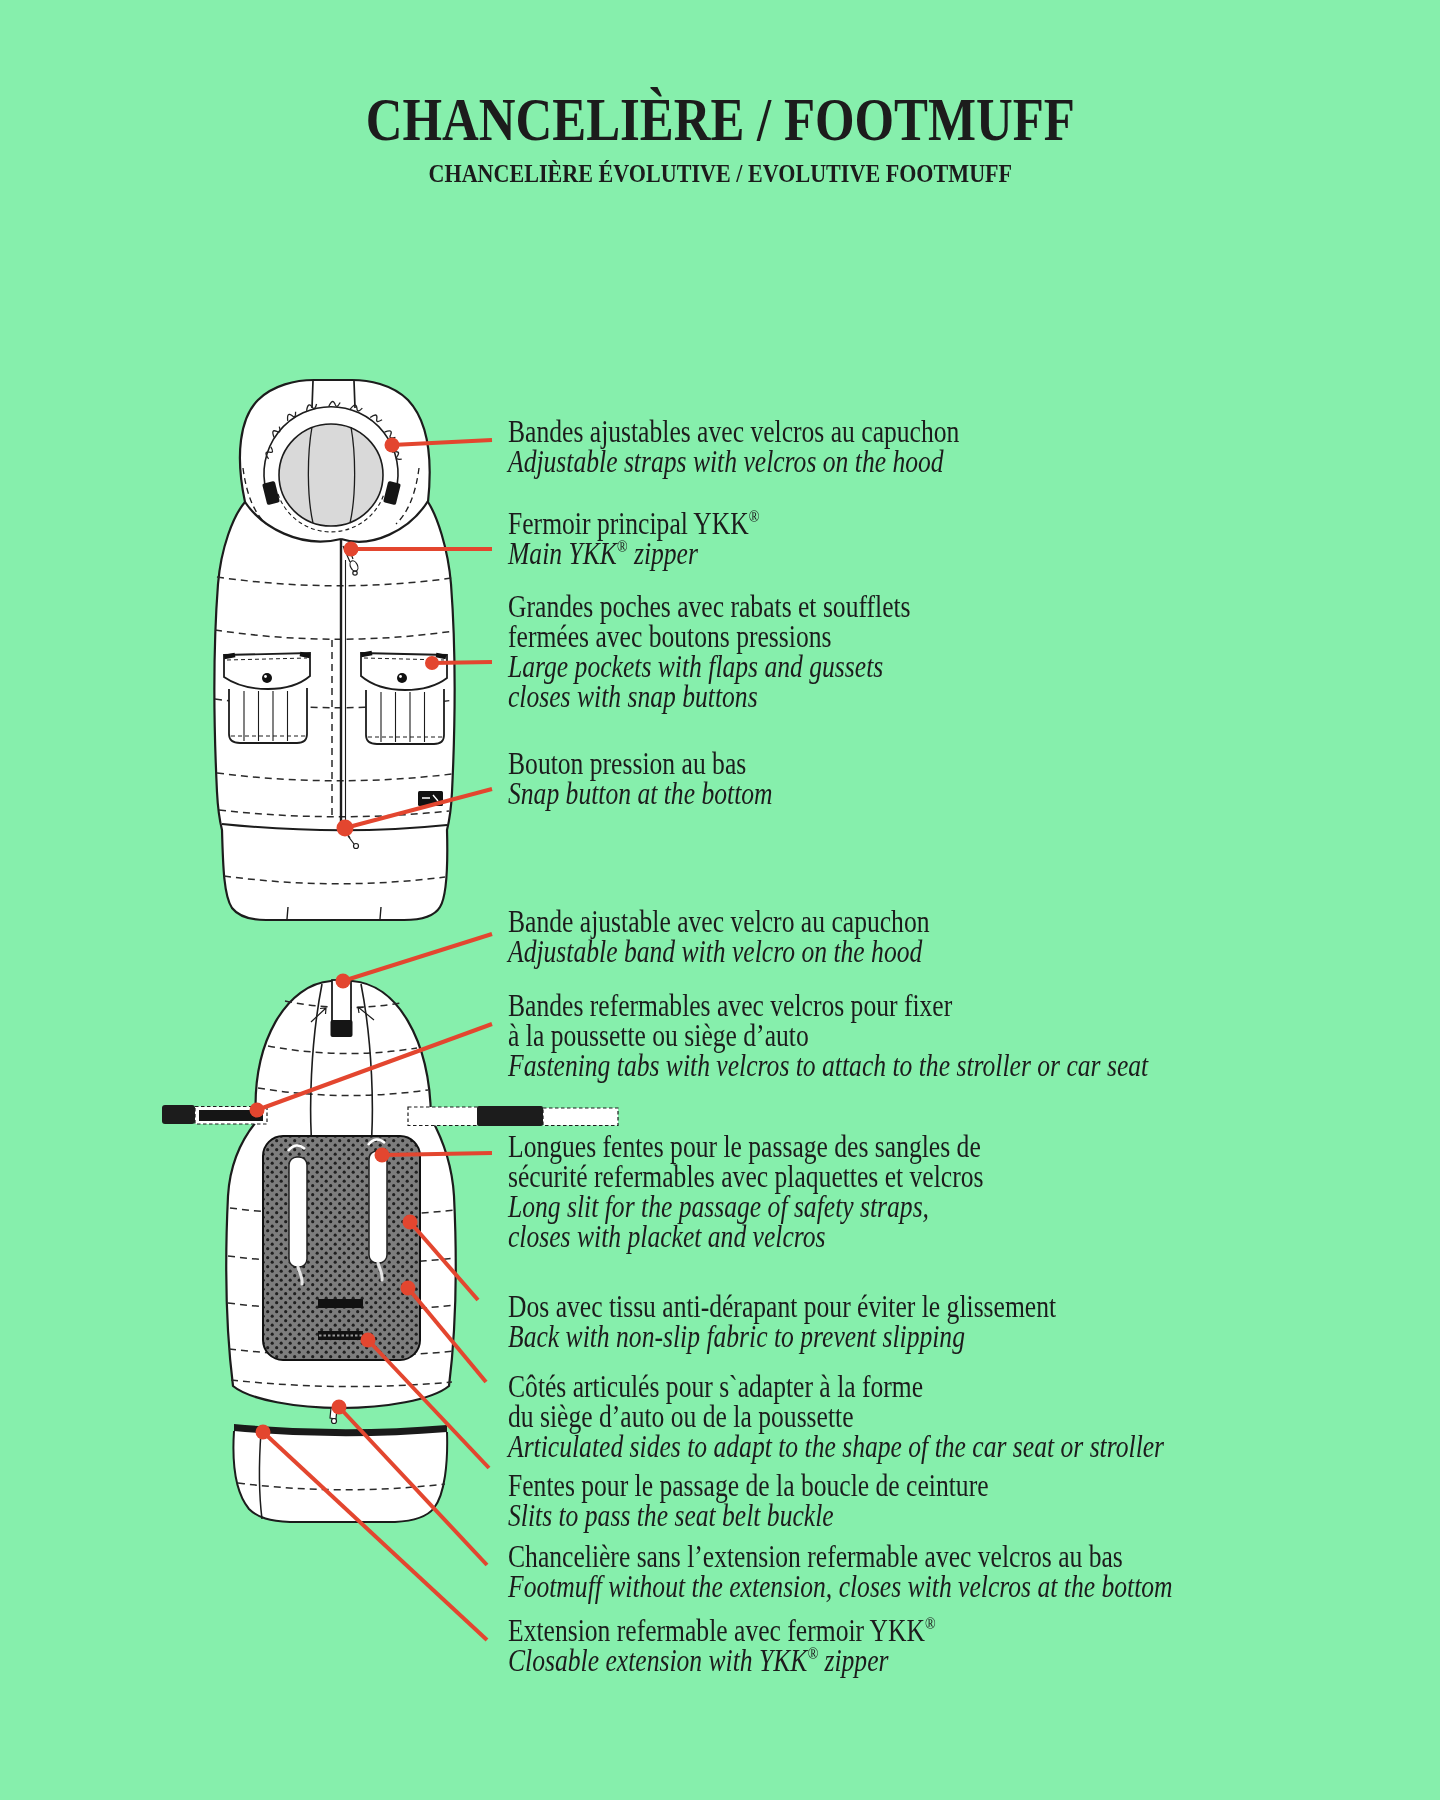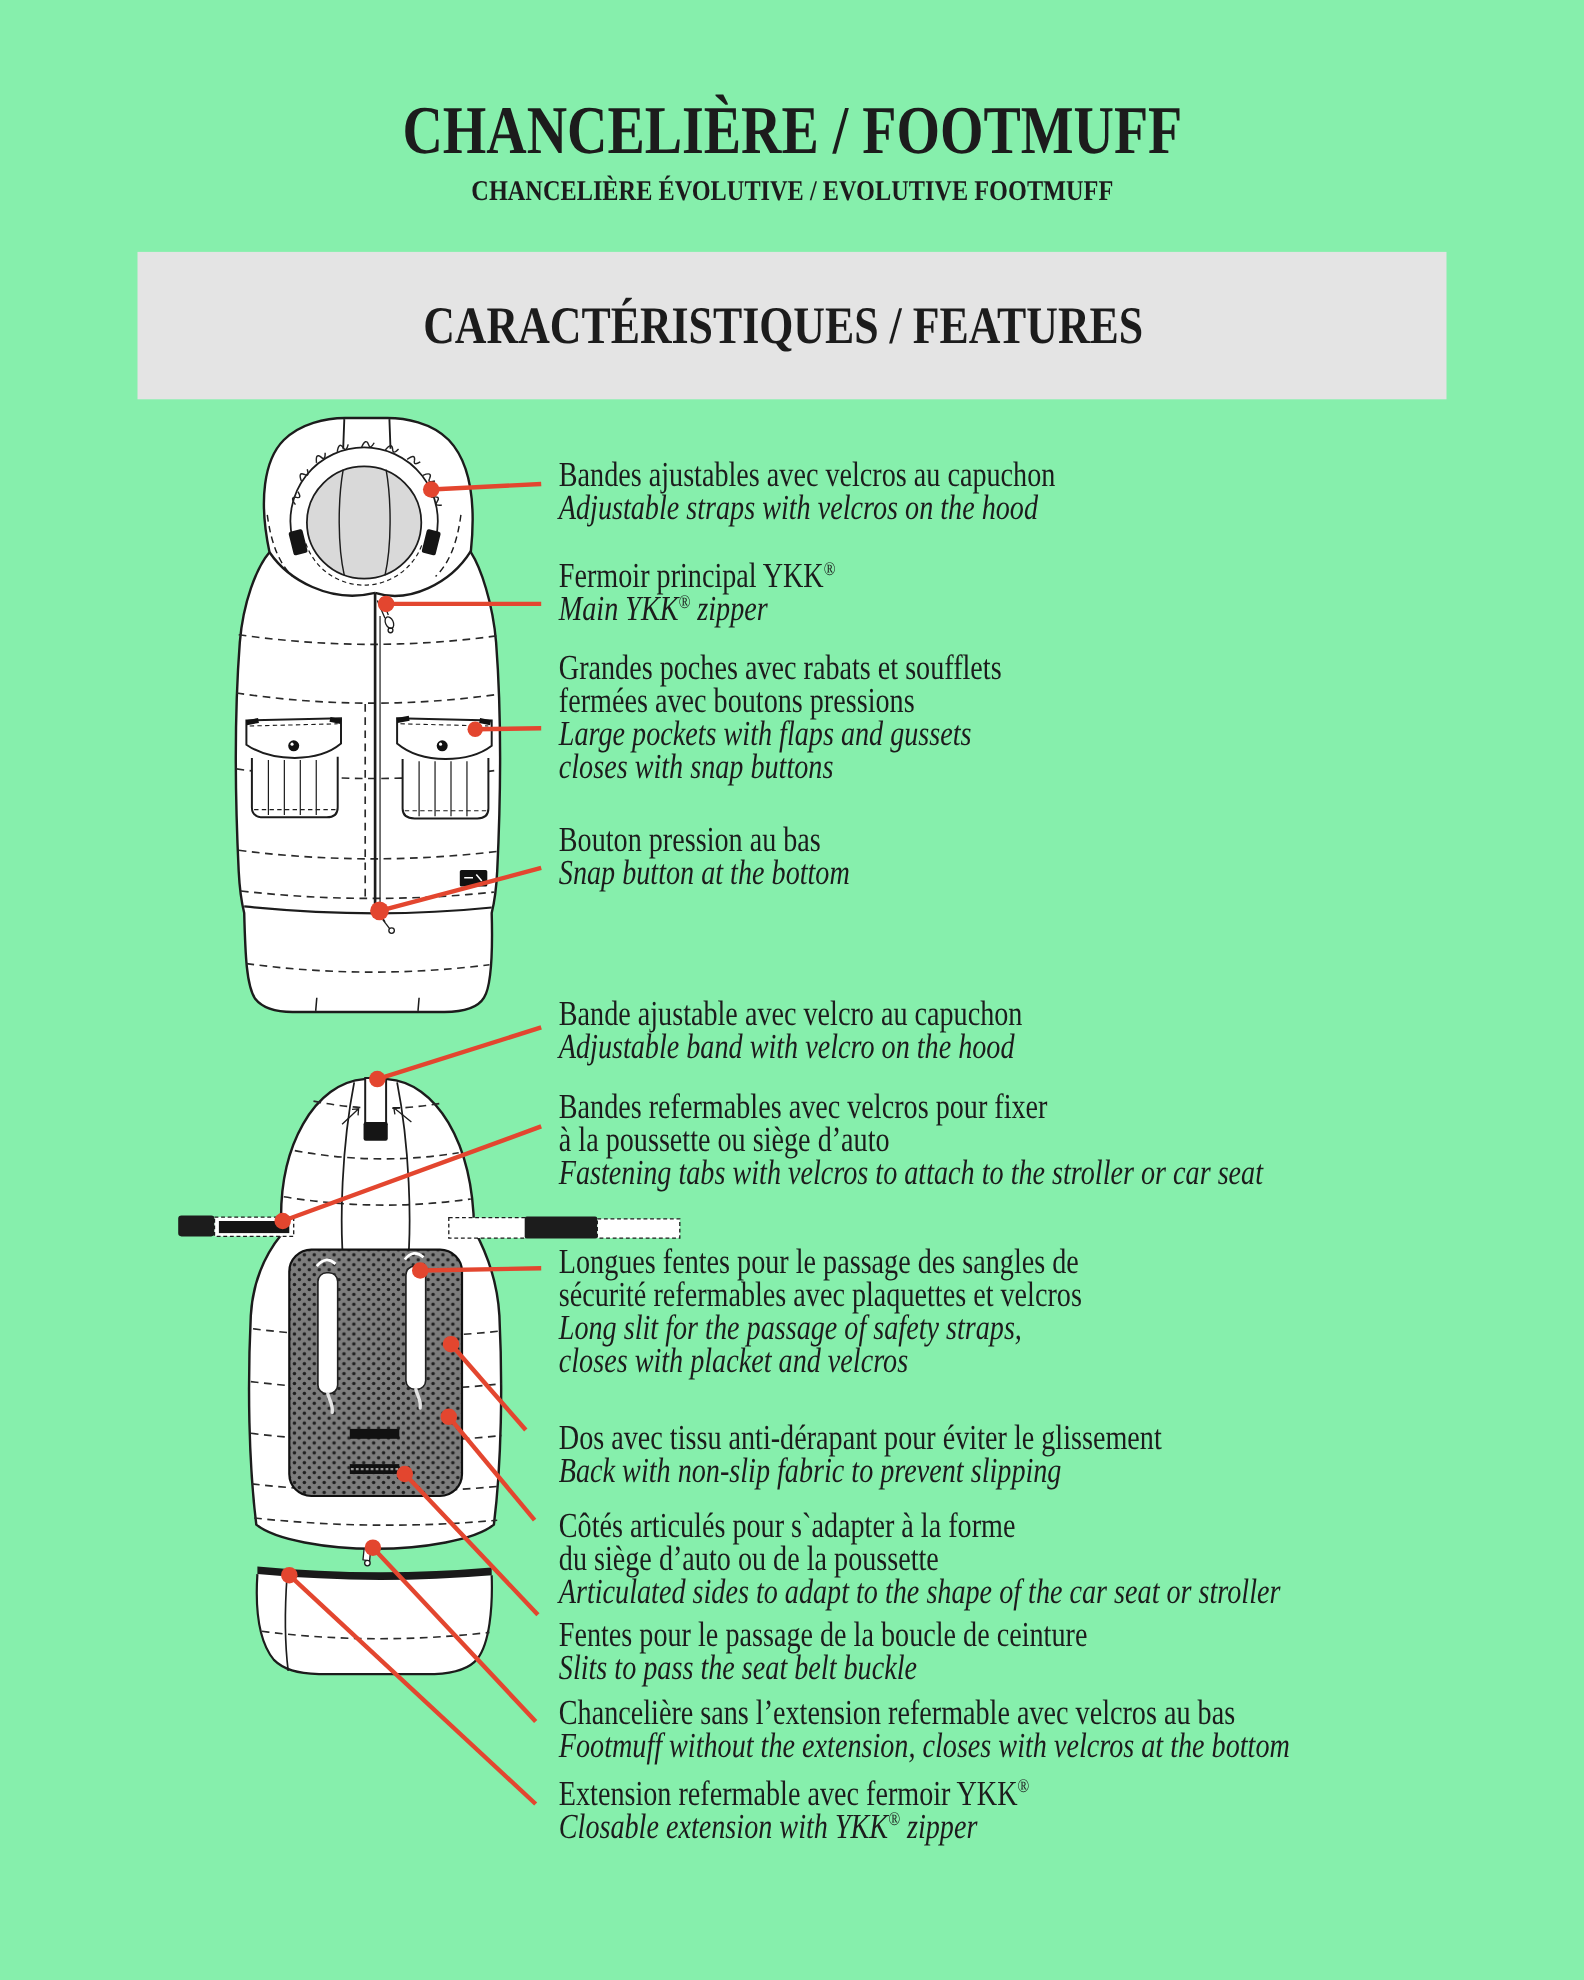--- a/index.html
+++ b/index.html
@@ -17,23 +17,20 @@
   .callout .en{font-style:italic;}
   .callout sup{font-size:0.55em;vertical-align:super;line-height:0;}
 </style>
 </head>
 <body>
 
 <div id="page">
 
   <div class="title"><span>CHANCELIÈRE / FOOTMUFF</span></div>
   <div class="subtitle"><span>CHANCELIÈRE ÉVOLUTIVE / EVOLUTIVE FOOTMUFF</span></div>
-  <div class="banner">
-    <div class="banner-text">CARACTÉRISTIQUES / FEATURES</div>
-  </div>
 
   <svg class="art" width="1440" height="1800" viewBox="0 0 1440 1800">
     <defs>
       <pattern id="dots" width="9" height="9" patternUnits="userSpaceOnUse">
         <rect width="9" height="9" fill="#7d7d7d"></rect>
         <circle cx="2.2" cy="2.2" r="1.6" fill="#1f1f1f"></circle>
         <circle cx="6.7" cy="6.7" r="1.6" fill="#1f1f1f"></circle>
       </pattern>
       <path id="fur" d="M -5 3 Q -2 -6 1 0 Q 3 5 6 -2" fill="none" stroke="#222" stroke-width="1.3"></path>
     </defs>

